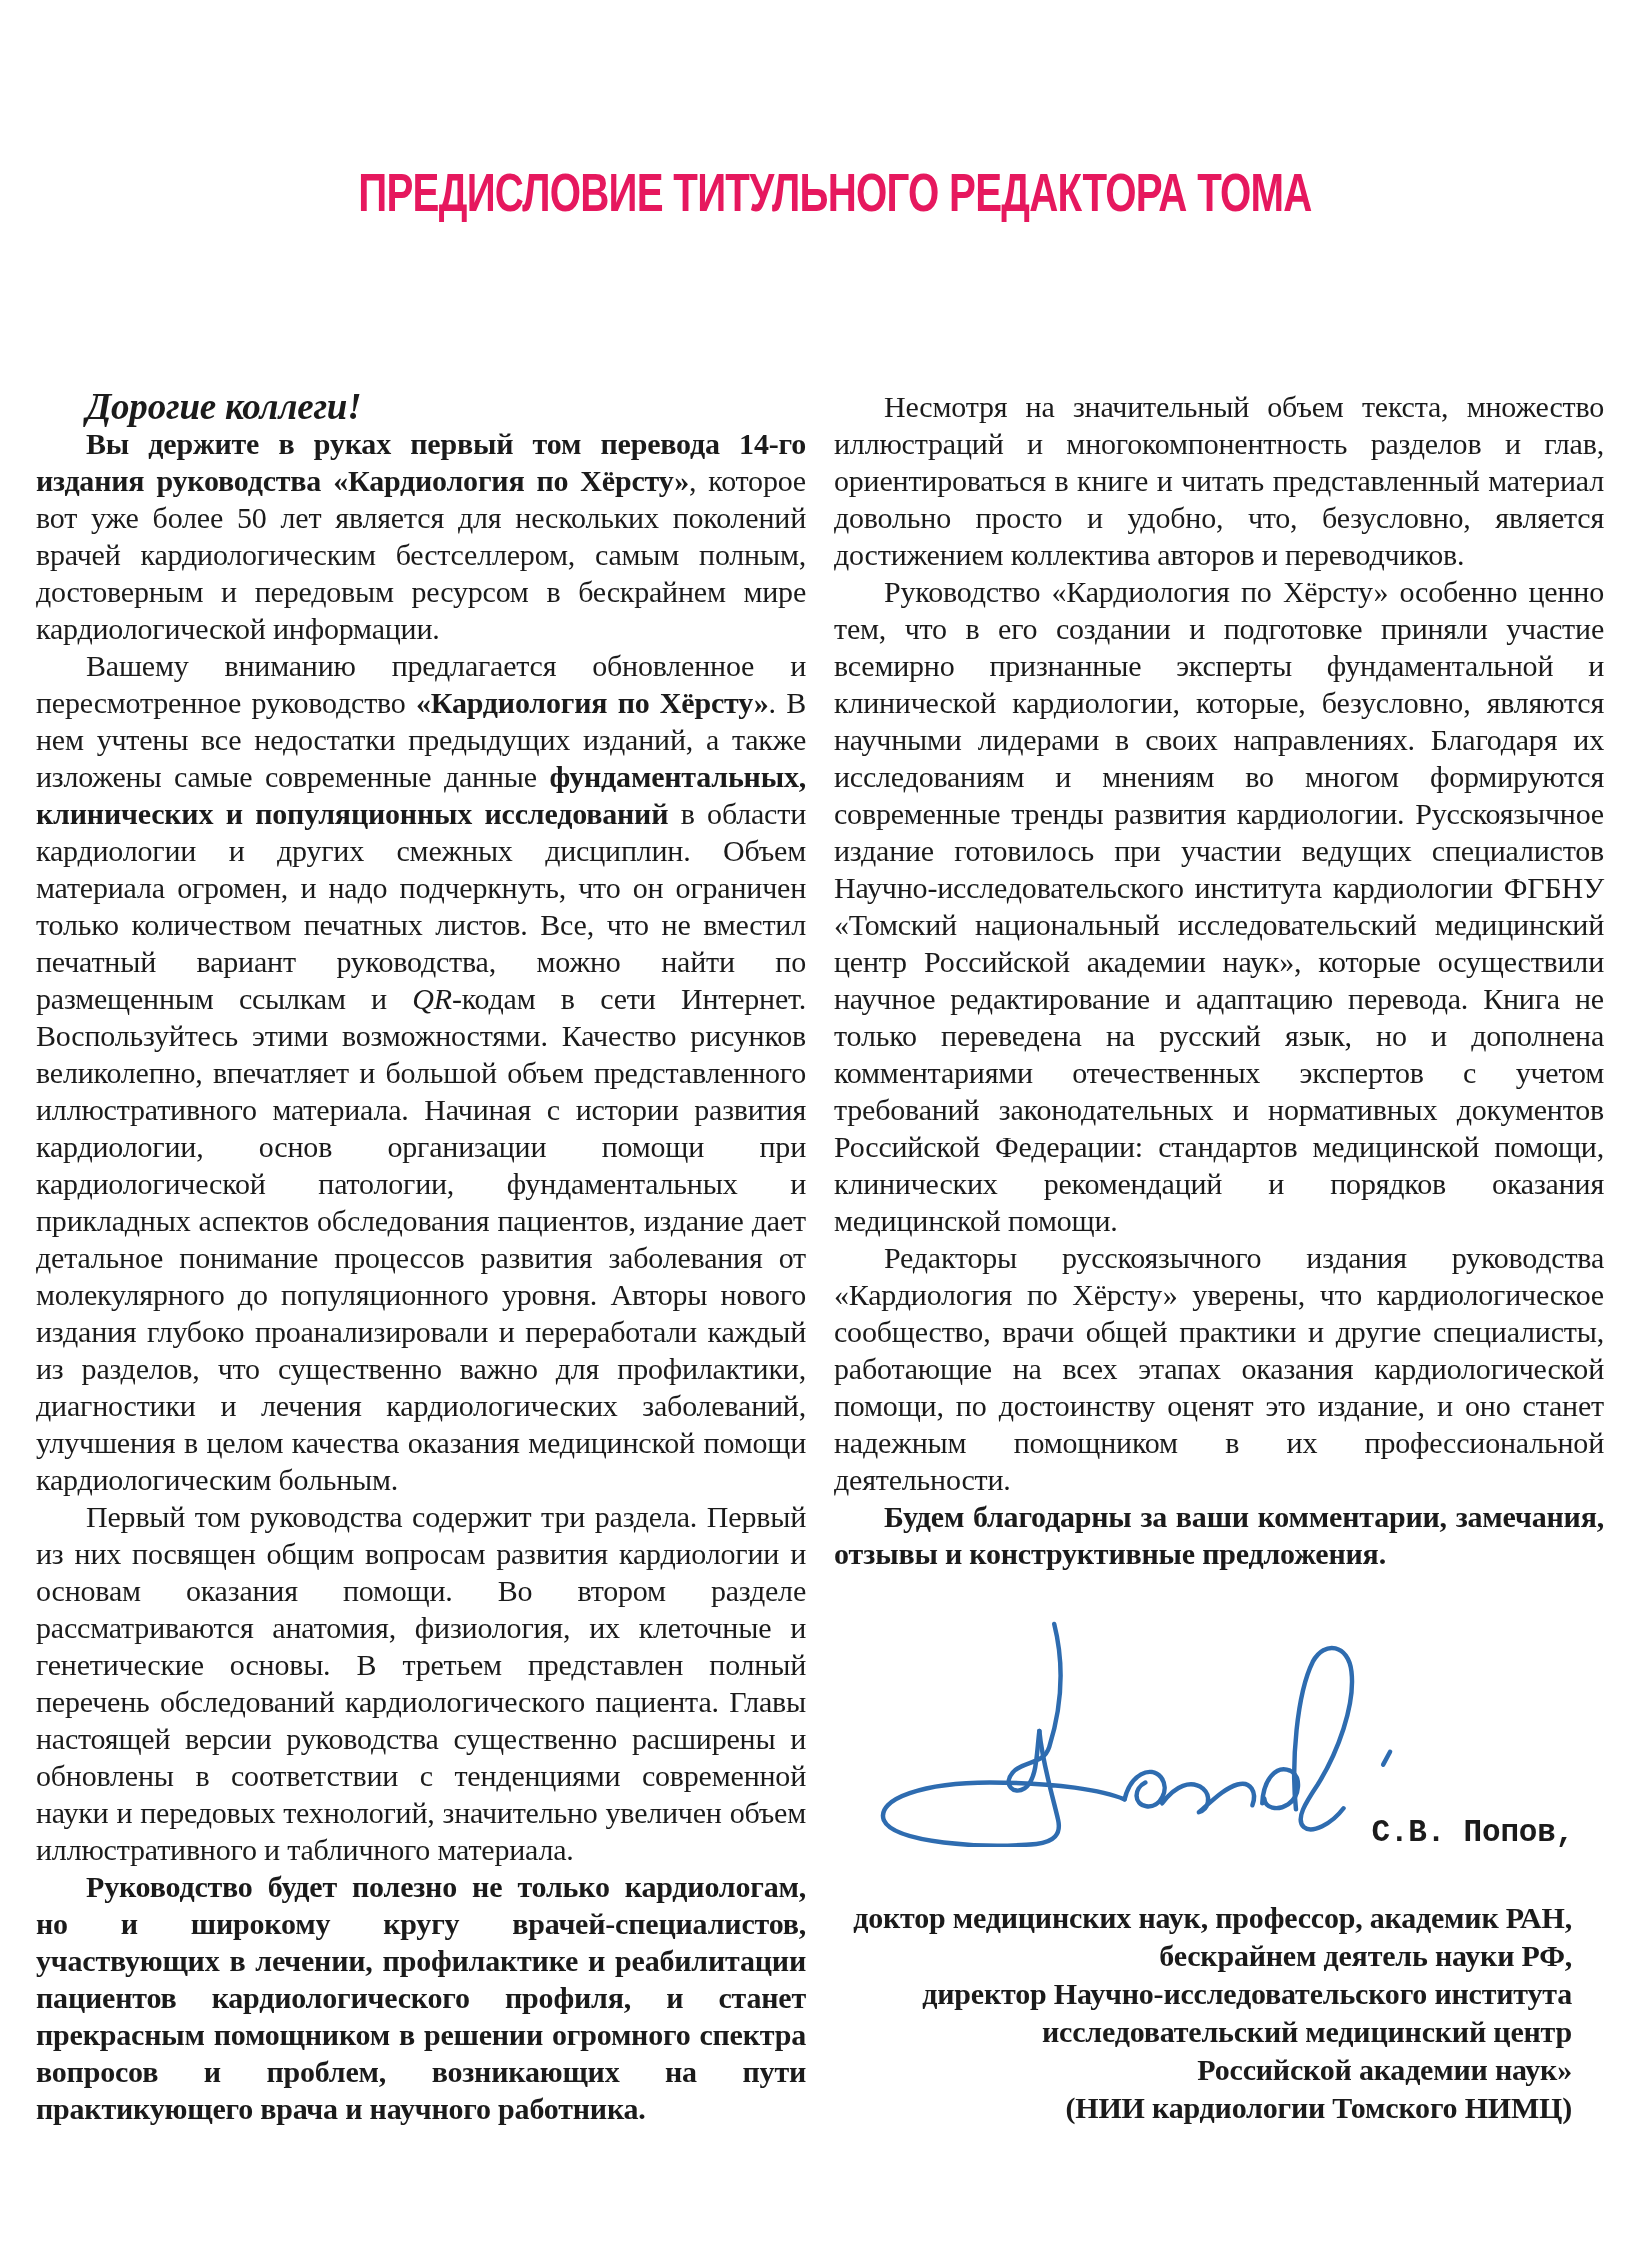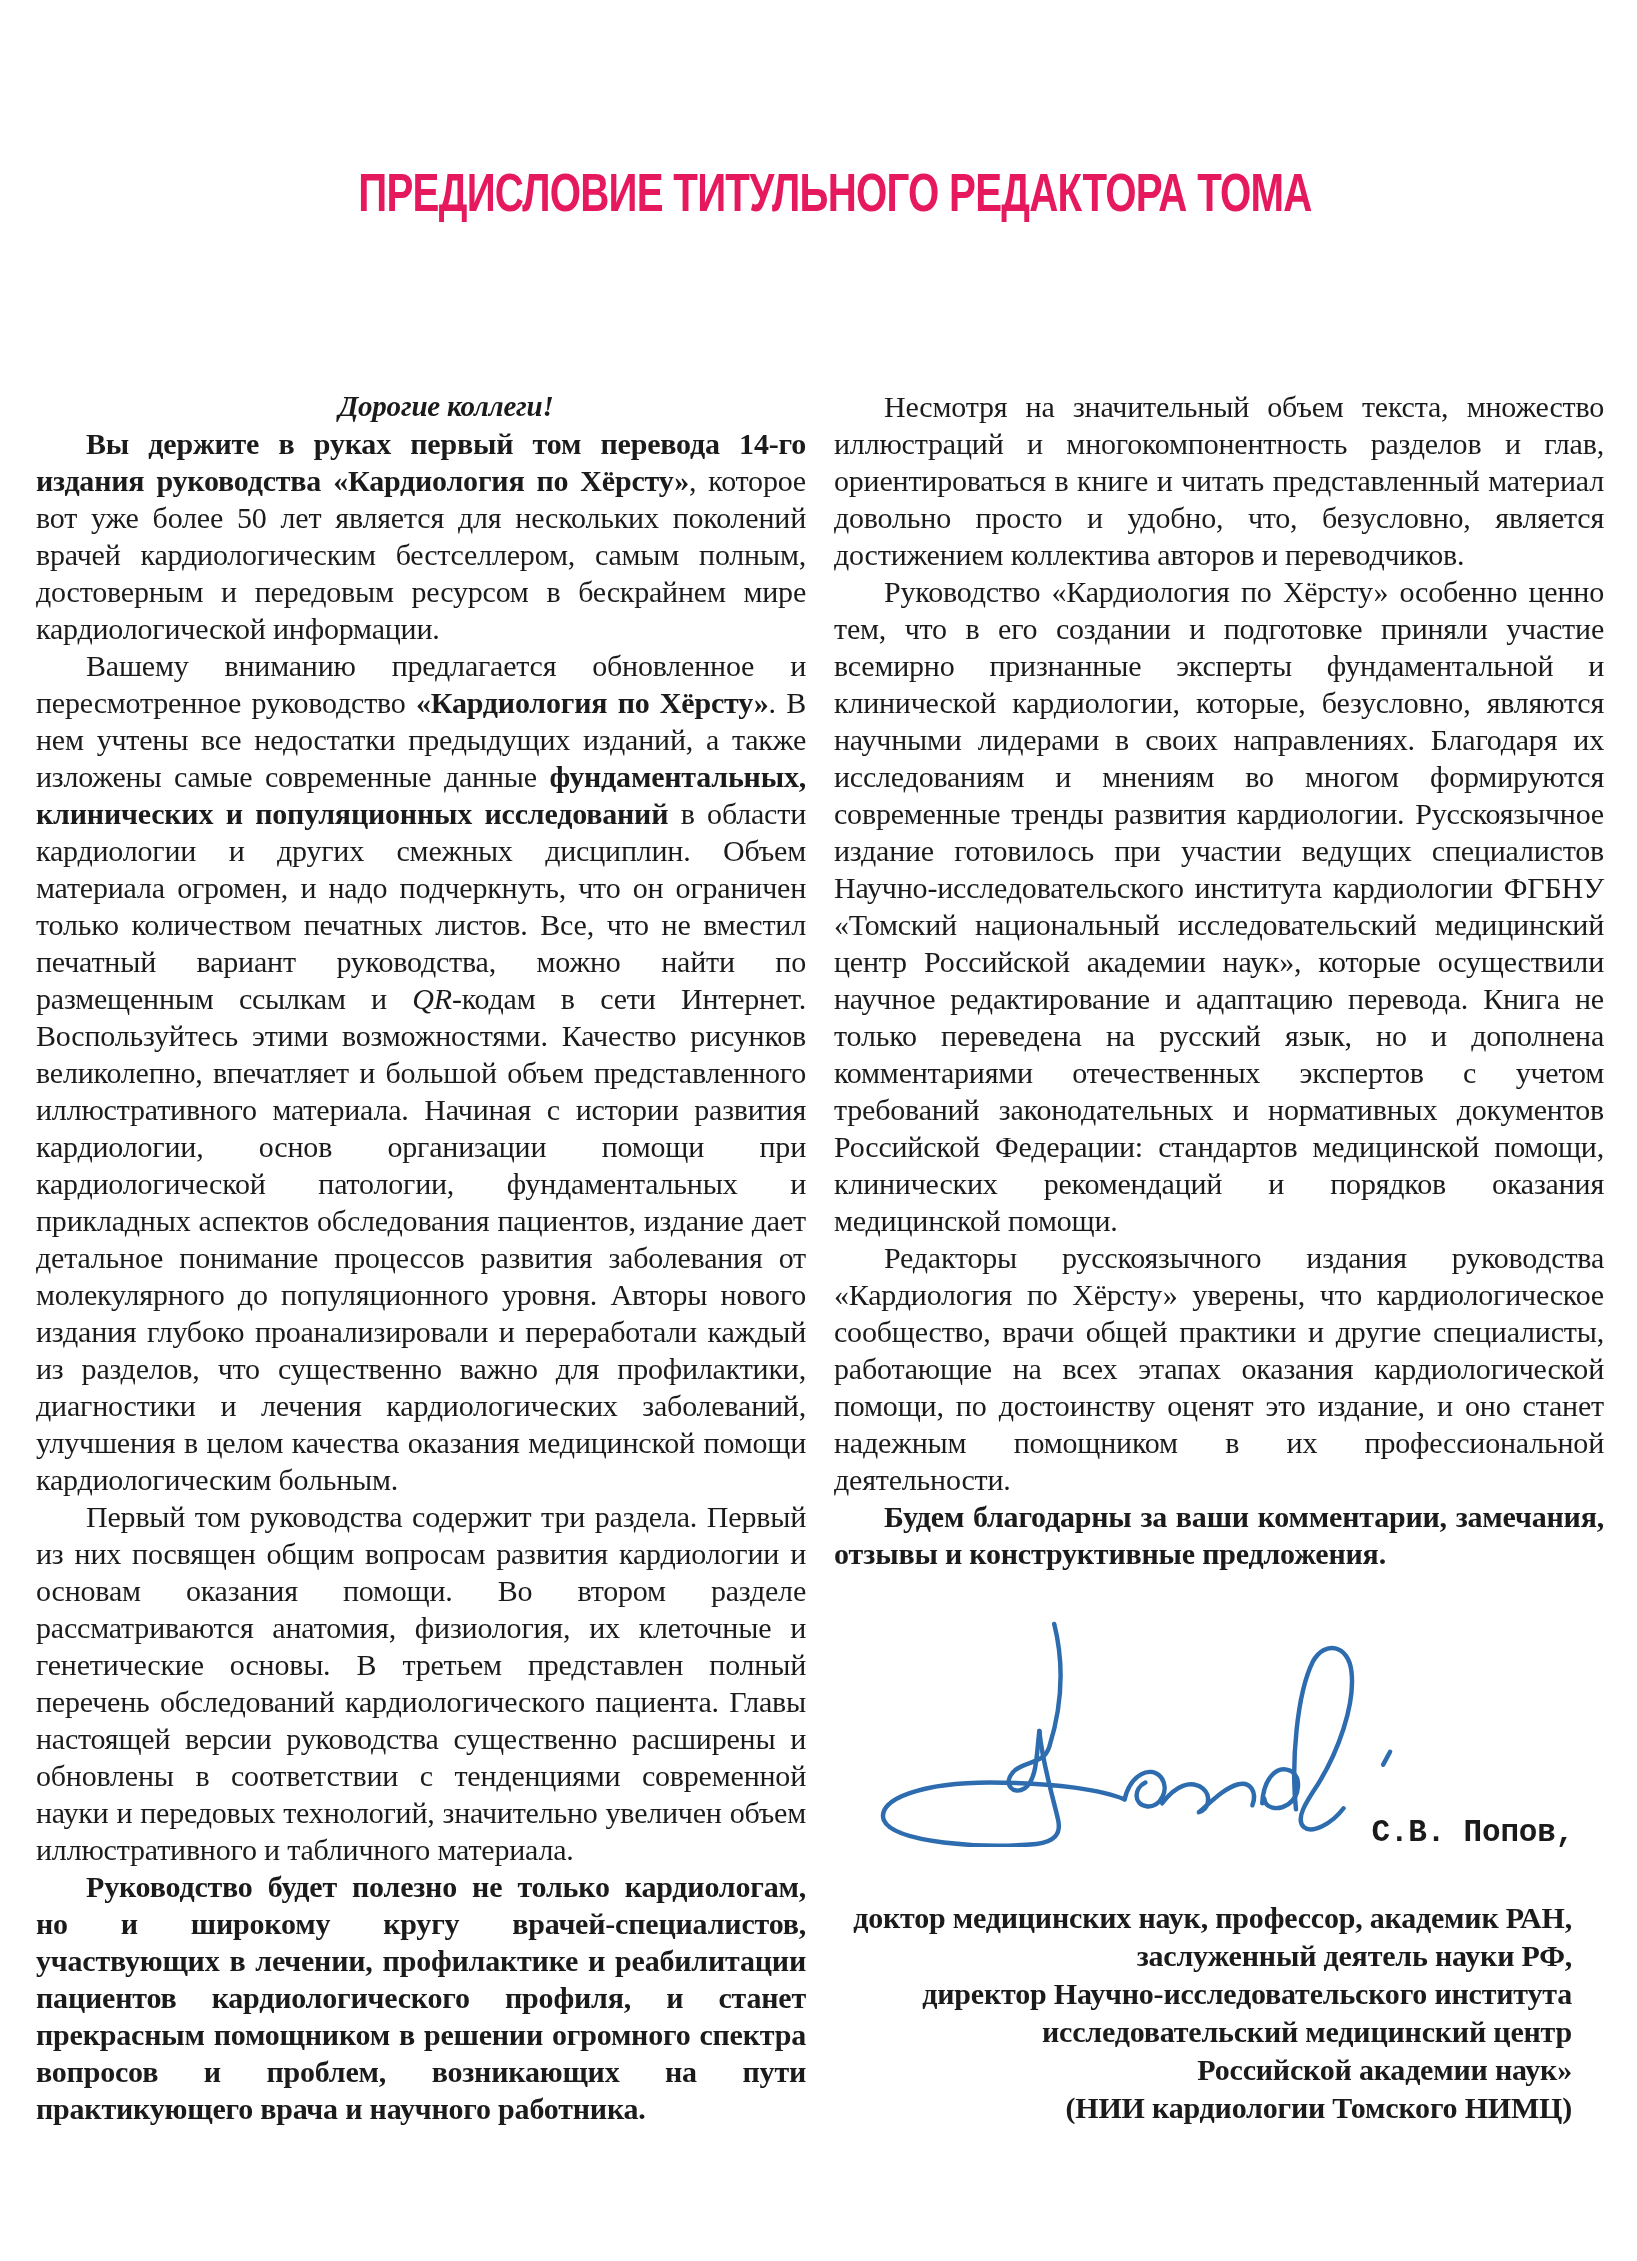--- a/index.html
+++ b/index.html
@@ -30,24 +30,24 @@
     width:770px;
     font-size:30px;
     line-height:37px;
     text-align:justify;
     letter-spacing:-0.2px;
   }
   .column.left{left:36px;}
   .column.right{left:834px;}
   .column p{margin:0;text-indent:50px;}
   .salutation{
-    text-align:center;
+    text-align:left;
     font-weight:bold;
     font-style:italic;
-    font-size:29px;
+    font-size:37px;
     margin:0 0 38px 0;
     text-indent:0;
   }
   .b{font-weight:bold;}
   .i{font-style:italic;}
   .sig-block{
     position:relative;
     height:243px;
     margin-top:42px;
     font-family:Liberation Mono, monospace;
@@ -106,21 +106,21 @@
         <path d="M301,191 C314,173 330,167 342,176 C351,184 348,197 338,200 C350,190 363,176 377,172 C390,168 397,180 392,193"></path>
         <path d="M402,191 C403,167 416,152 430,158 C442,164 440,184 428,192 C417,199 405,196 404,186"></path>
         <path d="M436,197 C431,150 437,80 453,48 C465,26 489,31 492,58 C496,92 478,140 458,172 C446,190 435,207 444,215 C452,222 472,212 484,196"></path>
         <path d="M524,152 L531,139"></path>
       </svg>
       <span class="sig-name">С.В. Попов,</span>
     </div>
 
     <div class="credentials">
         <div>доктор медицинских наук, профессор, академик РАН,</div>
-        <div>заслуженный деятель науки РФ,</div>
+        <div>бескрайнем деятель науки РФ,</div>
         <div>директор Научно-исследовательского института</div>
         <div>исследовательский медицинский центр</div>
         <div>Российской академии наук»</div>
         <div>(НИИ кардиологии Томского НИМЦ)</div>
       </div>
   </div>
 
 </div>
 
 

